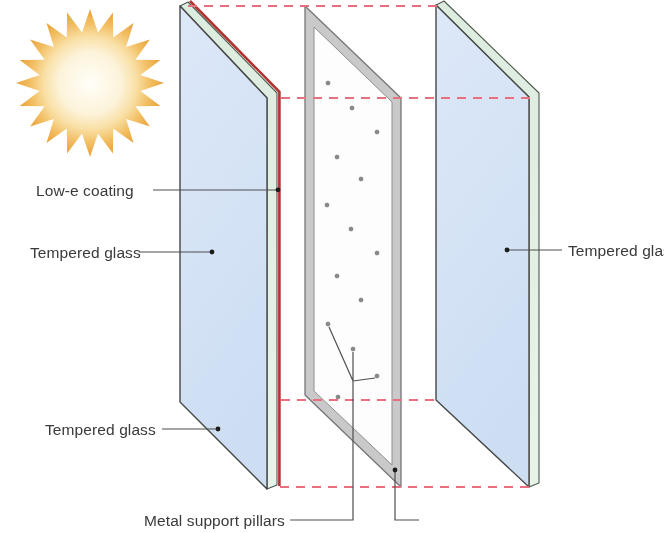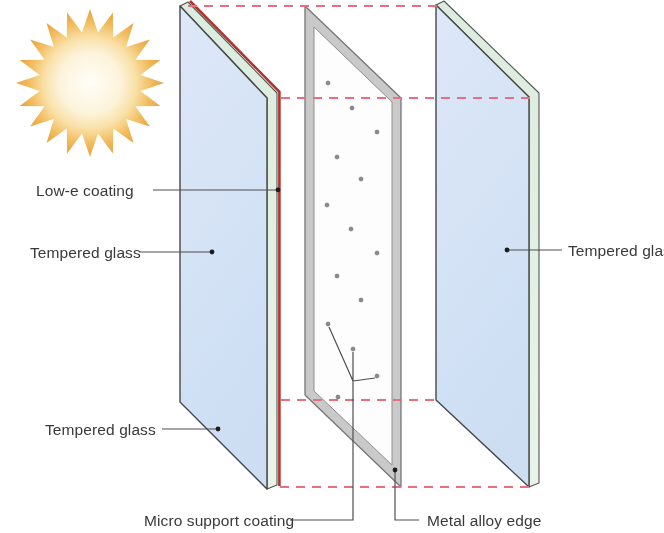--- a/index.html
+++ b/index.html
@@ -100,15 +100,14 @@
       <circle cx="218" cy="429" r="2.4"></circle>
       <circle cx="507" cy="250" r="2.4"></circle>
       <circle cx="395" cy="470" r="2.4"></circle>
     </g>
   </svg>
 
   <div class="label" style="left:36px;  top:181px;">Low-e coating</div>
   <div class="label" style="left:30px;  top:243px;">Tempered glass</div>
   <div class="label" style="left:45px;  top:420px;">Tempered glass</div>
   <div class="label" style="left:568px; top:241px;">Tempered glass</div>
-  <div class="label" style="left:144px; top:511px;">Micro support coating</div>
-  <div class="label" style="left:427px; top:511px;">Metal alloy edge</div>
+  <div class="label" style="left:144px; top:511px;">Metal support pillars</div>
 </div>
 
 </body></html>

